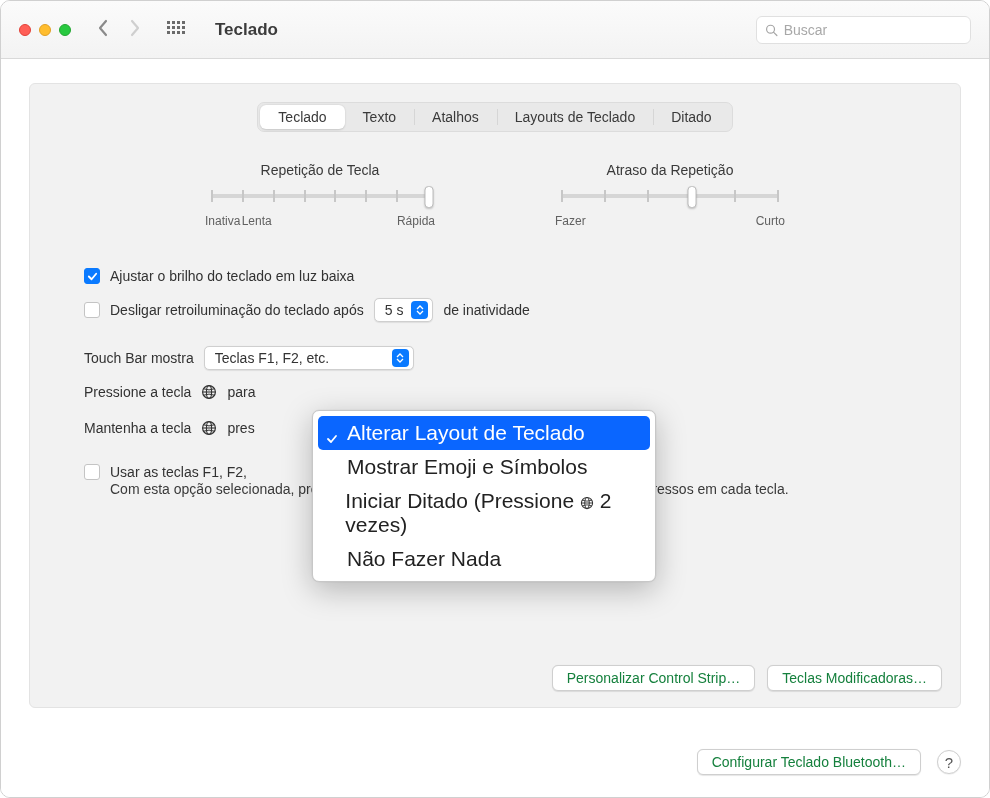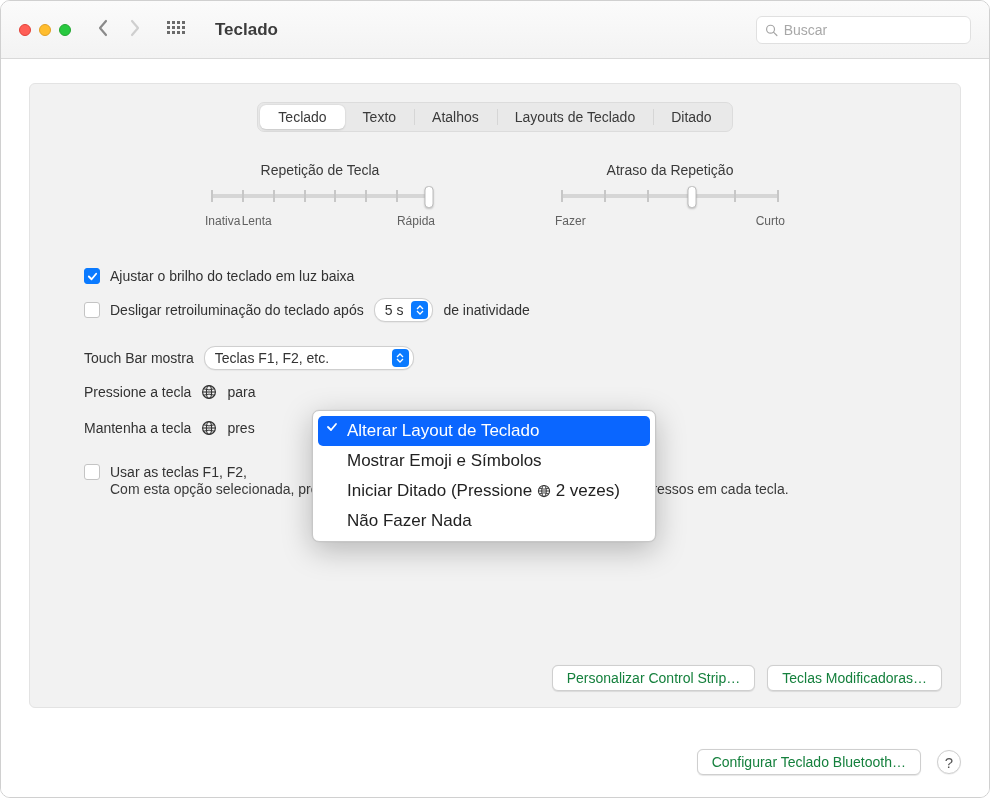--- a/index.html
+++ b/index.html
@@ -242,21 +242,21 @@
       background: #0a7aff;
       border-color: #0a7aff;
     }
     .checkbox.checked svg { display: block; }
     .checkbox svg { display: none; }
 
     .popup {
       height: 24px;
       background: #fff;
       border: 0.5px solid #cfcfcf;
-      border-radius: 11px;
+      border-radius: 5px;
       display: inline-flex;
       align-items: center;
       padding: 0 4px 0 10px;
       font-size: 14px;
       color: #333;
       box-shadow: 0 0.5px 1px rgba(0,0,0,.08);
       gap: 8px;
     }
     .popup-arrows {
       width: 17px;
@@ -293,24 +293,24 @@
       width: 344px;
       background: #fff;
       border: 0.5px solid #c7c7c7;
       border-radius: 7px;
       box-shadow: 0 8px 30px rgba(0,0,0,.25), 0 0 0 0.5px rgba(0,0,0,.05);
       padding: 5px 0;
       z-index: 50;
     }
     .menu-item {
       display: flex;
-      align-items: flex-start;
+      align-items: flex-end;
       gap: 8px;
       padding: 5px 16px 5px 12px;
-      font-size: 17px;
+      font-size: 21px;
       color: #222;
       cursor: pointer;
     }
     .menu-item .check {
       width: 14px;
       display: inline-flex;
       justify-content: center;
       color: #fff;
     }
     .menu-item.selected {

